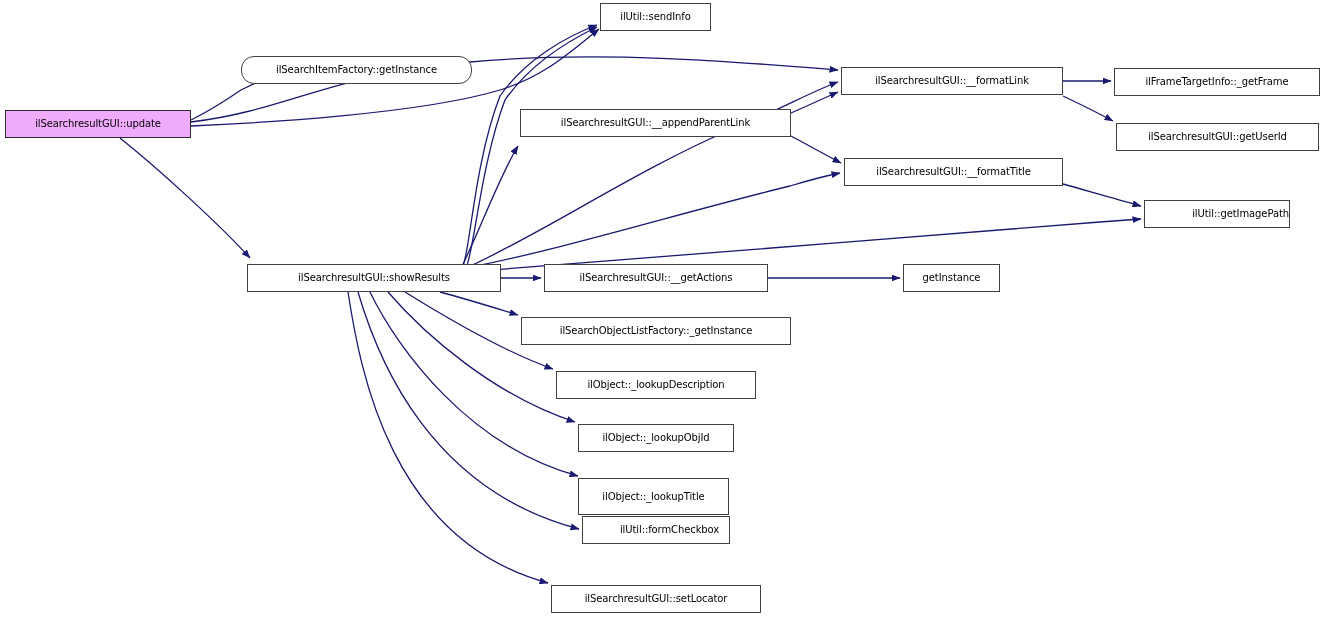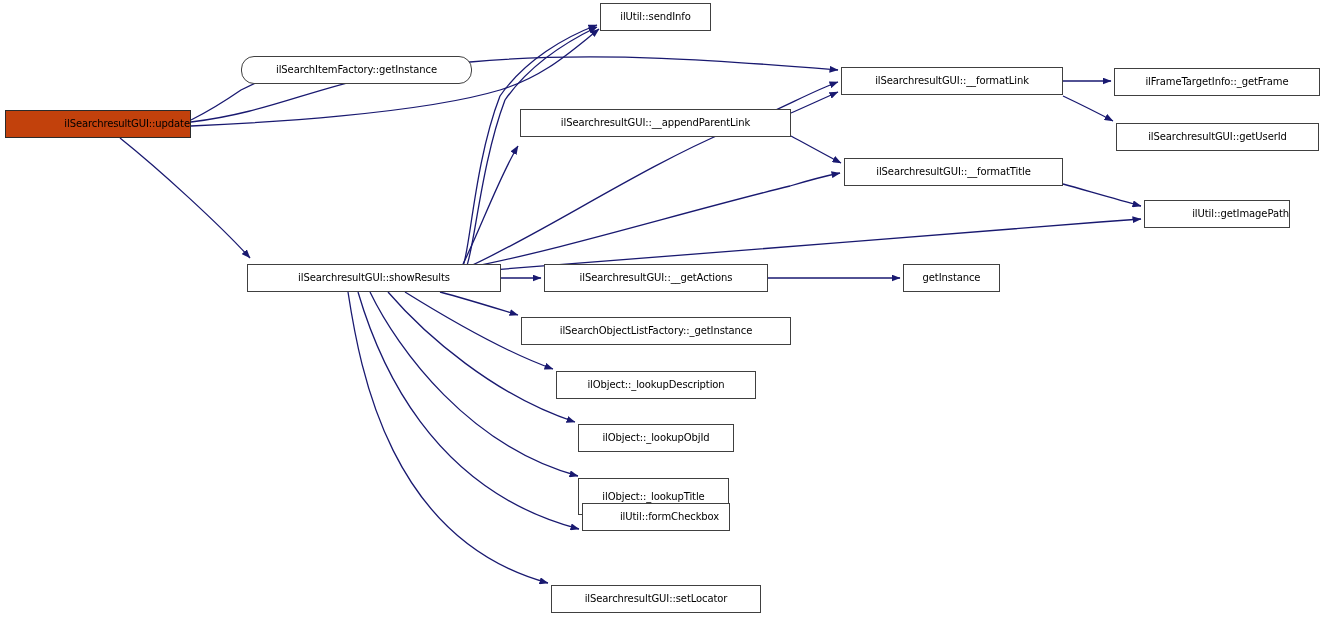--- a/index.html
+++ b/index.html
@@ -31,23 +31,22 @@
     font-size: 10px;
     line-height: 1;
     display: flex;
     align-items: center;
     justify-content: center;
     white-space: nowrap;
     letter-spacing: -0.1px;
     z-index: 5;
   }
   .node.highlight {
-    background: #c2410c;
+    background: #f0abfc;
     border-color: #2b2b2b;
-    justify-content: flex-end;
   }
 </style>
 </head>
 <body>
 
 <div id="canvas">
   <svg id="edges" viewBox="0 0 1325 619">
     <defs>
       <marker id="arrowhead" markerWidth="9" markerHeight="7" refX="8.5" refY="3.5" orient="auto" markerUnits="userSpaceOnUse">
         <polygon points="0 0, 9 3.5, 0 7" fill="#191970"></polygon>
@@ -121,20 +120,20 @@
       </div>
       <div class="node" style="left: 556px; top: 371px; width: 200px; height: 28px;">
         <span>ilObject::_lookupDescription</span>
       </div>
       <div class="node" style="left: 578px; top: 424px; width: 156px; height: 28px;">
         <span>ilObject::_lookupObjId</span>
       </div>
       <div class="node" style="left: 570px; top: 478px; width: 151px; height: 37px; margin-left: 8px;">
         <span>ilObject::_lookupTitle</span>
       </div>
-      <div class="node" style="left: 582px; top: 503px; width: 148px; height: 28px; padding-left: 27px;">
+      <div class="node" style="left: 582px; top: 516px; width: 148px; height: 28px; padding-left: 27px;">
         <span>ilUtil::formCheckbox</span>
       </div>
       <div class="node" style="left: 551px; top: 585px; width: 210px; height: 28px;">
         <span>ilSearchresultGUI::setLocator</span>
       </div>
     </div>
 </div>
 
 </body></html>

